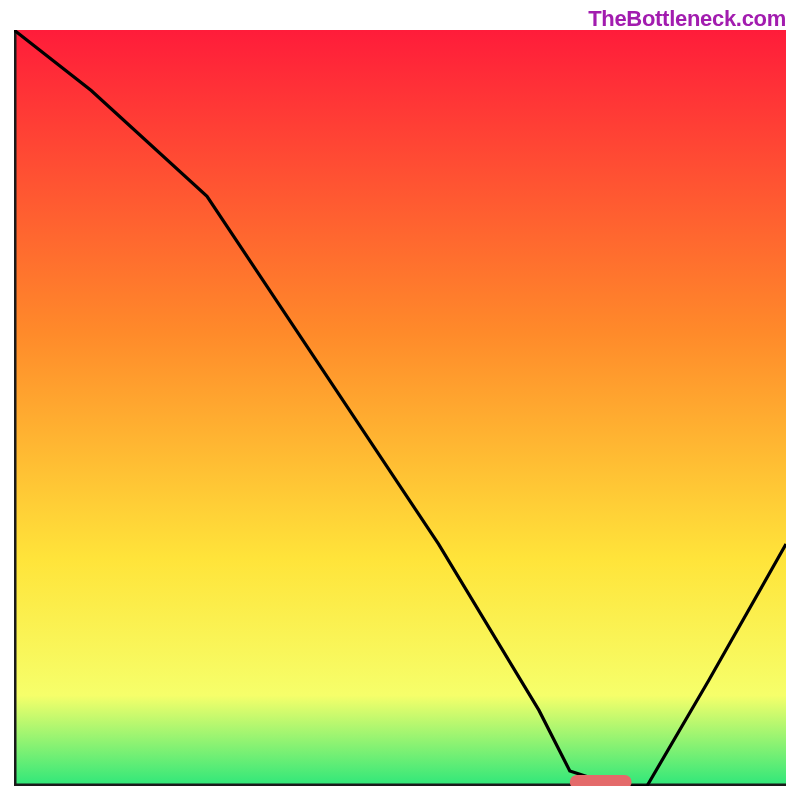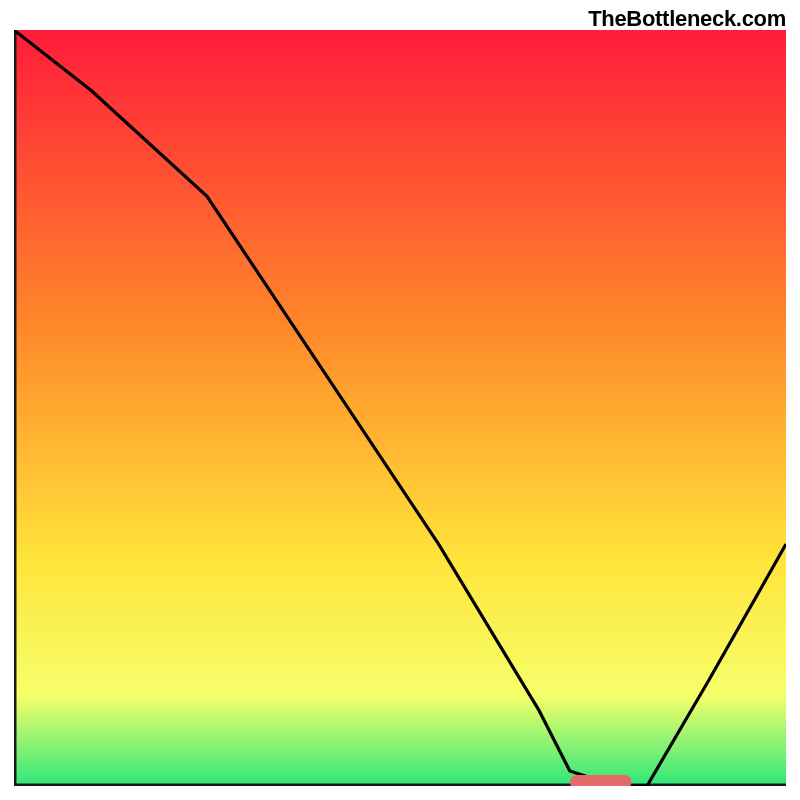--- a/index.html
+++ b/index.html
@@ -10,21 +10,21 @@
     font-family: Arial, Helvetica, sans-serif;
     position: relative;
     overflow: hidden;
   }
   .watermark {
     position: absolute;
     top: 6px;
     right: 14px;
     font-size: 22px;
     font-weight: bold;
-    color: #000000;
+    color: #a21caf;
     letter-spacing: -0.3px;
   }
   .plot {
     position: absolute;
     left: 14px;
     top: 30px;
     width: 772px;
     height: 756px;
   }
   .plot svg { display: block; }

